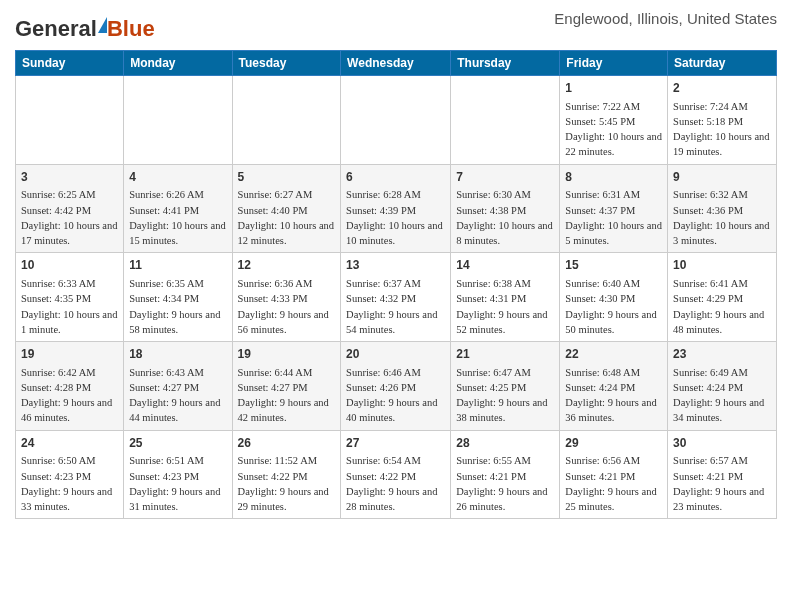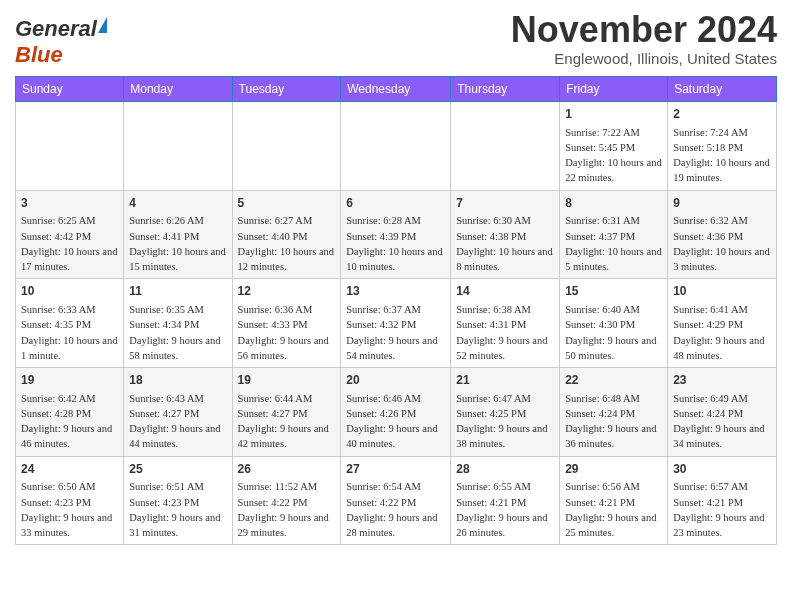--- a/index.html
+++ b/index.html
@@ -11,24 +11,23 @@
       padding: 10px 15px 15px 15px;
     }
     .header-area {
       display: flex;
       justify-content: space-between;
       align-items: flex-start;
       margin-bottom: 8px;
     }
     .logo {
       display: flex;
-      flex-direction: column;
+      flex-direction: row;
       align-items: flex-start;
       padding-top: 6px;
-      font-style: italic;
     }
     .title-area {
       text-align: right;
     }
     .title-area h1 {
       font-size: 36px;
       font-weight: bold;
       color: #333;
       line-height: 1.1;
     }
@@ -36,26 +35,26 @@
       font-size: 15px;
       color: #555;
       font-weight: normal;
     }
     .calendar {
       width: 100%;
       border-collapse: collapse;
       font-size: 11px;
     }
     .calendar th {
-      background-color: #8b5cf6;
+      background-color: #0369a1;
       color: #fff;
       text-align: left;
       padding: 5px 6px;
       font-size: 12px;
-      font-weight: normal;
+      font-weight: bold;
       border: 1px solid #2e7bbf;
     }
     .calendar td {
       vertical-align: top;
       padding: 4px 5px;
       border: 1px solid #ccc;
       width: 113px;
       min-height: 80px;
       background: #fff;
       color: #333;
@@ -105,21 +104,20 @@
 
 <div class="header-area">
   <div class="logo">
     <div class="logo-wrapper">
       <span style="font-size:22px;font-weight:bold;color:#333;">General</span>
         <span class="logo-icon"></span>
     </div>
     <span class="logo-blue-text">Blue</span>
   </div>
   <div class="title-area">
-    <h1>November 2024</h1>
     <h2>Englewood, Illinois, United States</h2>
   </div>
 </div>
 
 <table class="calendar">
   <thead>
     <tr>
     <th>Sunday</th>
         <th>Monday</th>
         <th>Tuesday</th>

